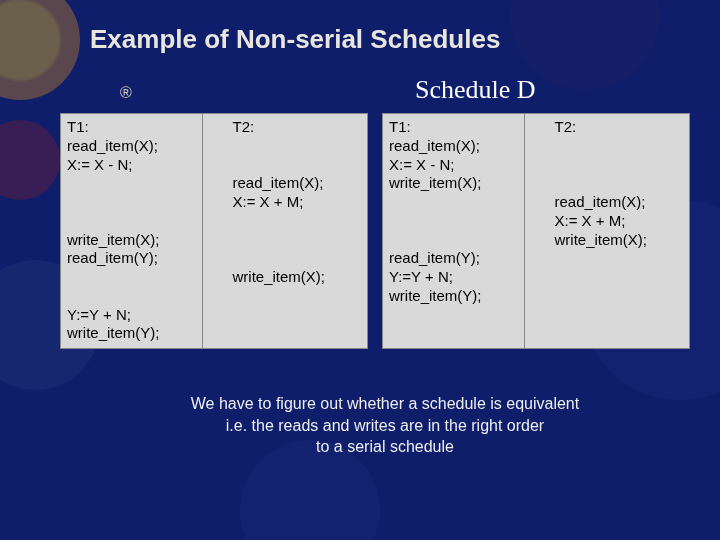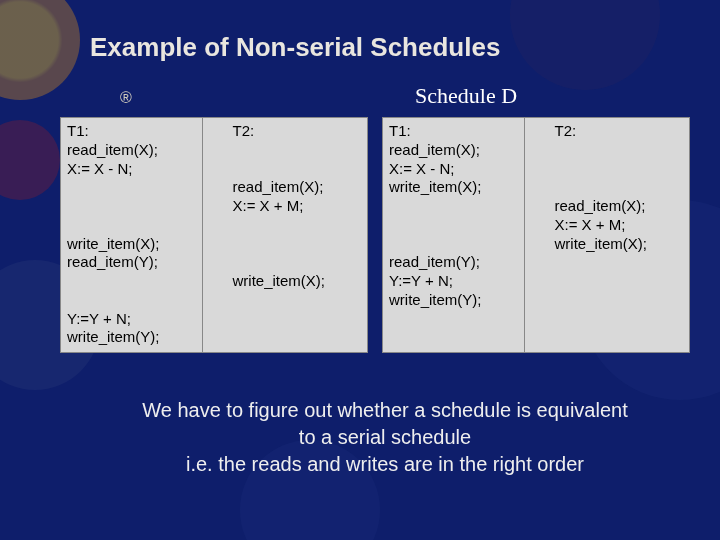--- a/index.html
+++ b/index.html
@@ -25,21 +25,21 @@
   .gearA { left: -40px; top: -20px; width: 120px; height: 120px; background: radial-gradient(circle, rgba(230,190,40,0.8) 0 45%, transparent 50%), #b47a2a; mix-blend-mode: normal; opacity:0.45;}
   .gearB { left: -20px; top: 120px; width: 80px; height: 80px; background: rgba(170,30,30,0.55); }
   .gearC { left: -30px; top: 260px; width: 130px; height: 130px; background: rgba(90,100,140,0.25); }
   .gearD { right: 60px; top: -60px; width: 150px; height: 150px; background: rgba(120,60,60,0.15); }
   .gearE { right: -60px; top: 200px; width: 200px; height: 200px; background: rgba(60,80,160,0.2); }
   .gearF { left: 240px; bottom: -40px; width: 140px; height: 140px; background: rgba(60,80,160,0.2); }
 
   .slide {
     position: absolute;
     inset: 0;
-    padding: 32px 40px 20px 90px;
+    padding: 24px 40px 20px 90px;
     box-sizing: border-box;
     color: #fff;
   }
   .title {
     font-size: 26px;
     color: #e9e6df;
     margin: 0 0 20px 0;
   }
   .labels {
     display: flex;
@@ -52,21 +52,21 @@
     display: flex;
     align-items: baseline;
     gap: 8px;
   }
   .labels .bullet {
     font-size: 16px;
     color: #d0cbbd;
   }
   .labels .right {
     font-family: "Times New Roman", serif;
-    font-size: 22px;
+    font-size: 26px;
     margin-left: 20px;
   }
   .schedules {
     display: flex;
     justify-content: space-between;
     gap: 14px;
     margin-left: -30px;
     margin-right: -10px;
   }
   .schedule {
@@ -84,21 +84,21 @@
     border-right: 1px solid #888;
     white-space: pre;
     line-height: 1.25;
     padding: 4px 6px;
     box-sizing: border-box;
   }
   .schedule .col:last-child { border-right: none; margin-left: 24px; }
   .footer {
     margin-top: 44px;
     text-align: center;
-    font-size: 20px;
+    font-size: 16px;
     line-height: 1.35;
     color: #eee;
     padding: 0 30px;
   }
 </style>
 </head>
 <body>
 
 <div class="bg-gears">
   <div class="gear gearA"></div>
@@ -159,16 +159,16 @@
 
 
 read_item(X);
 X:= X + M;
 write_item(X);</div>
     </div>
   </div>
 
   <div class="footer">
     <div>We have to figure out whether a schedule is equivalent</div>
+    <div>i.e. the reads and writes are in the right order</div>
     <div>to a serial schedule</div>
-    <div>i.e. the reads and writes are in the right order</div>
   </div>
 </div>
 
 </body></html>

